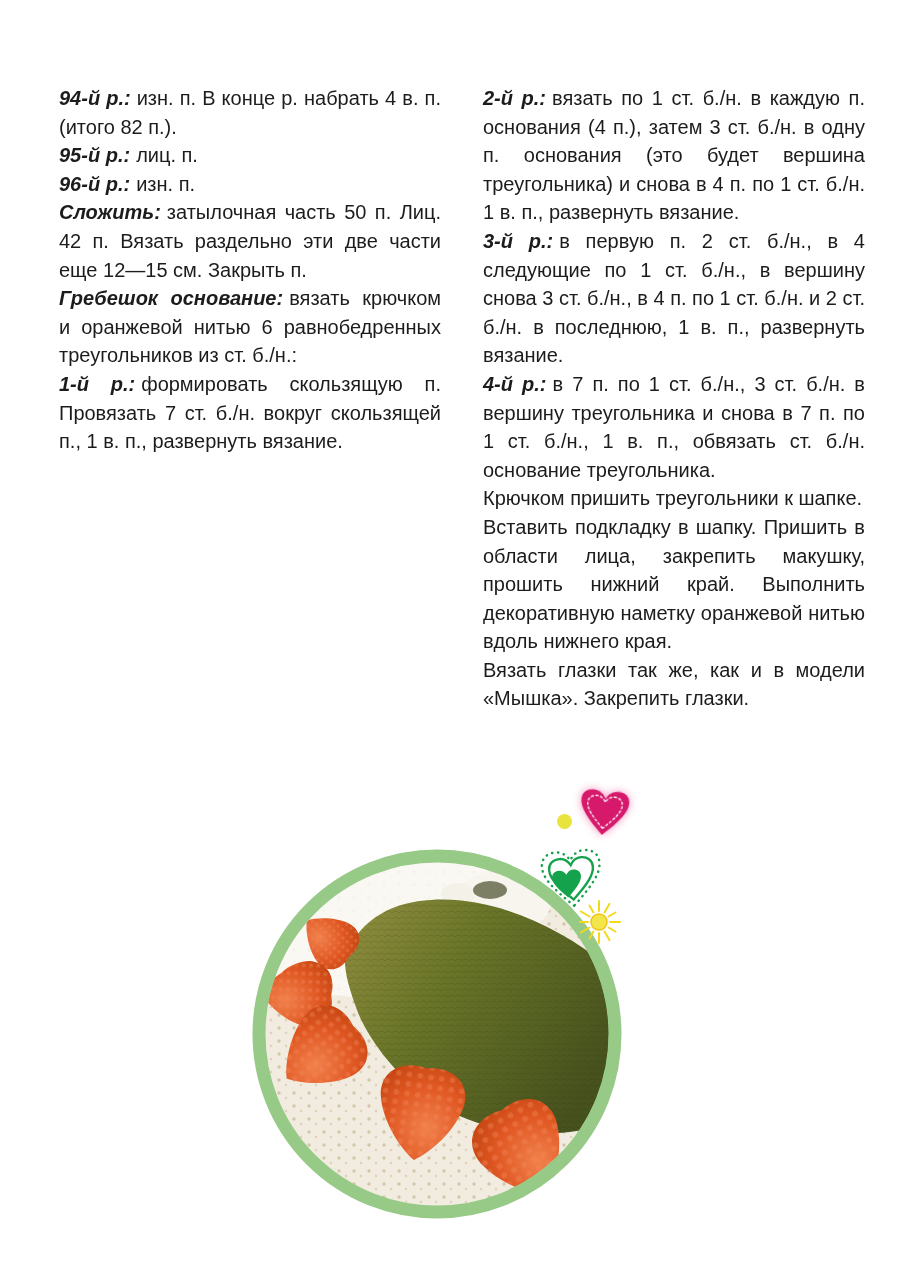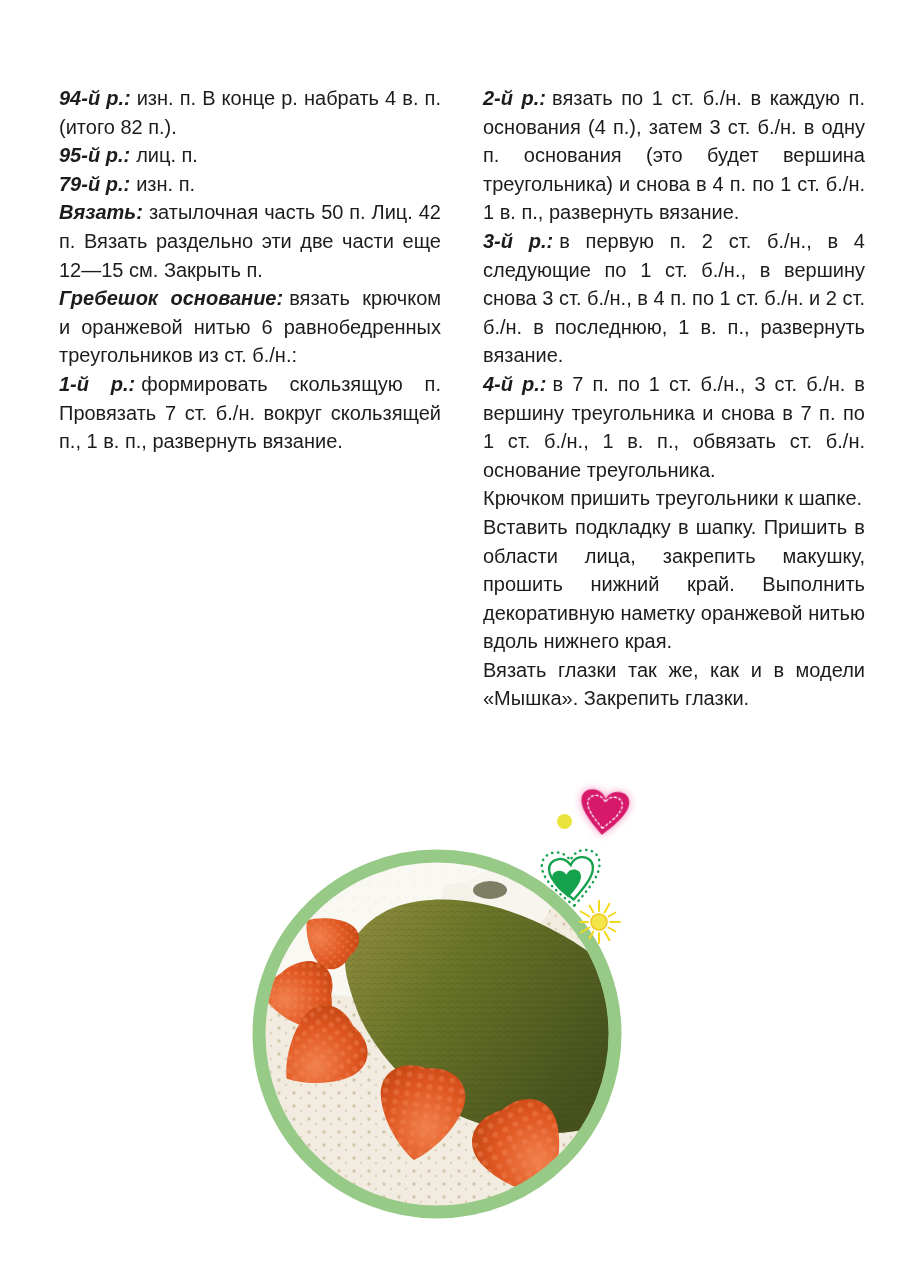--- a/index.html
+++ b/index.html
@@ -47,22 +47,22 @@
 </style>
 </head>
 <body>
 
 <div class="page">
 
   <div class="text-columns">
     <div class="column">
       <p class="para"><b class="lead">94-й р.:</b><span>изн. п. В конце р. набрать 4 в. п. (итого 82 п.).</span></p>
       <p class="para"><b class="lead">95-й р.:</b><span>лиц. п.</span></p>
-      <p class="para"><b class="lead">79-й р.:</b><span>изн. п.</span></p>
-      <p class="para"><b class="lead">Вязать:</b><span>затылочная часть 50 п. Лиц. 42 п. Вязать раздельно эти две части еще 12—15 см. Закрыть п.</span></p>
+      <p class="para"><b class="lead">96-й р.:</b><span>изн. п.</span></p>
+      <p class="para"><b class="lead">Сложить:</b><span>затылочная часть 50 п. Лиц. 42 п. Вязать раздельно эти две части еще 12—15 см. Закрыть п.</span></p>
       <p class="para"><b class="lead">Гребешок основание:</b><span>вязать крючком и оранжевой нитью 6 равнобедренных треугольников из ст. б./н.:</span></p>
       <p class="para"><b class="lead">1-й р.:</b><span>формировать скользящую п. Провязать 7 ст. б./н. вокруг скользящей п., 1 в. п., развернуть вязание.</span></p>
     </div>
     <div class="column">
       <p class="para"><b class="lead">2-й р.:</b><span>вязать по 1 ст. б./н. в каждую п. основания (4 п.), затем 3 ст. б./н. в одну п. основания (это будет вершина треугольника) и снова в 4 п. по 1 ст. б./н. 1 в. п., развернуть вязание.</span></p>
       <p class="para"><b class="lead">3-й р.:</b><span>в первую п. 2 ст. б./н., в 4 следующие по 1 ст. б./н., в вершину снова 3 ст. б./н., в 4 п. по 1 ст. б./н. и 2 ст. б./н. в последнюю, 1 в. п., развернуть вязание.</span></p>
       <p class="para"><b class="lead">4-й р.:</b><span>в 7 п. по 1 ст. б./н., 3 ст. б./н. в вершину треугольника и снова в 7 п. по 1 ст. б./н., 1 в. п., обвязать ст. б./н. основание треугольника.</span></p>
       <p class="para"><b class="lead"></b><span>Крючком пришить треугольники к шапке.</span></p>
       <p class="para"><b class="lead"></b><span>Вставить подкладку в шапку. Пришить в области лица, закрепить макушку, прошить нижний край. Выполнить декоративную наметку оранжевой нитью вдоль нижнего края.</span></p>
       <p class="para"><b class="lead"></b><span>Вязать глазки так же, как и в модели «Мышка». Закрепить глазки.</span></p>

